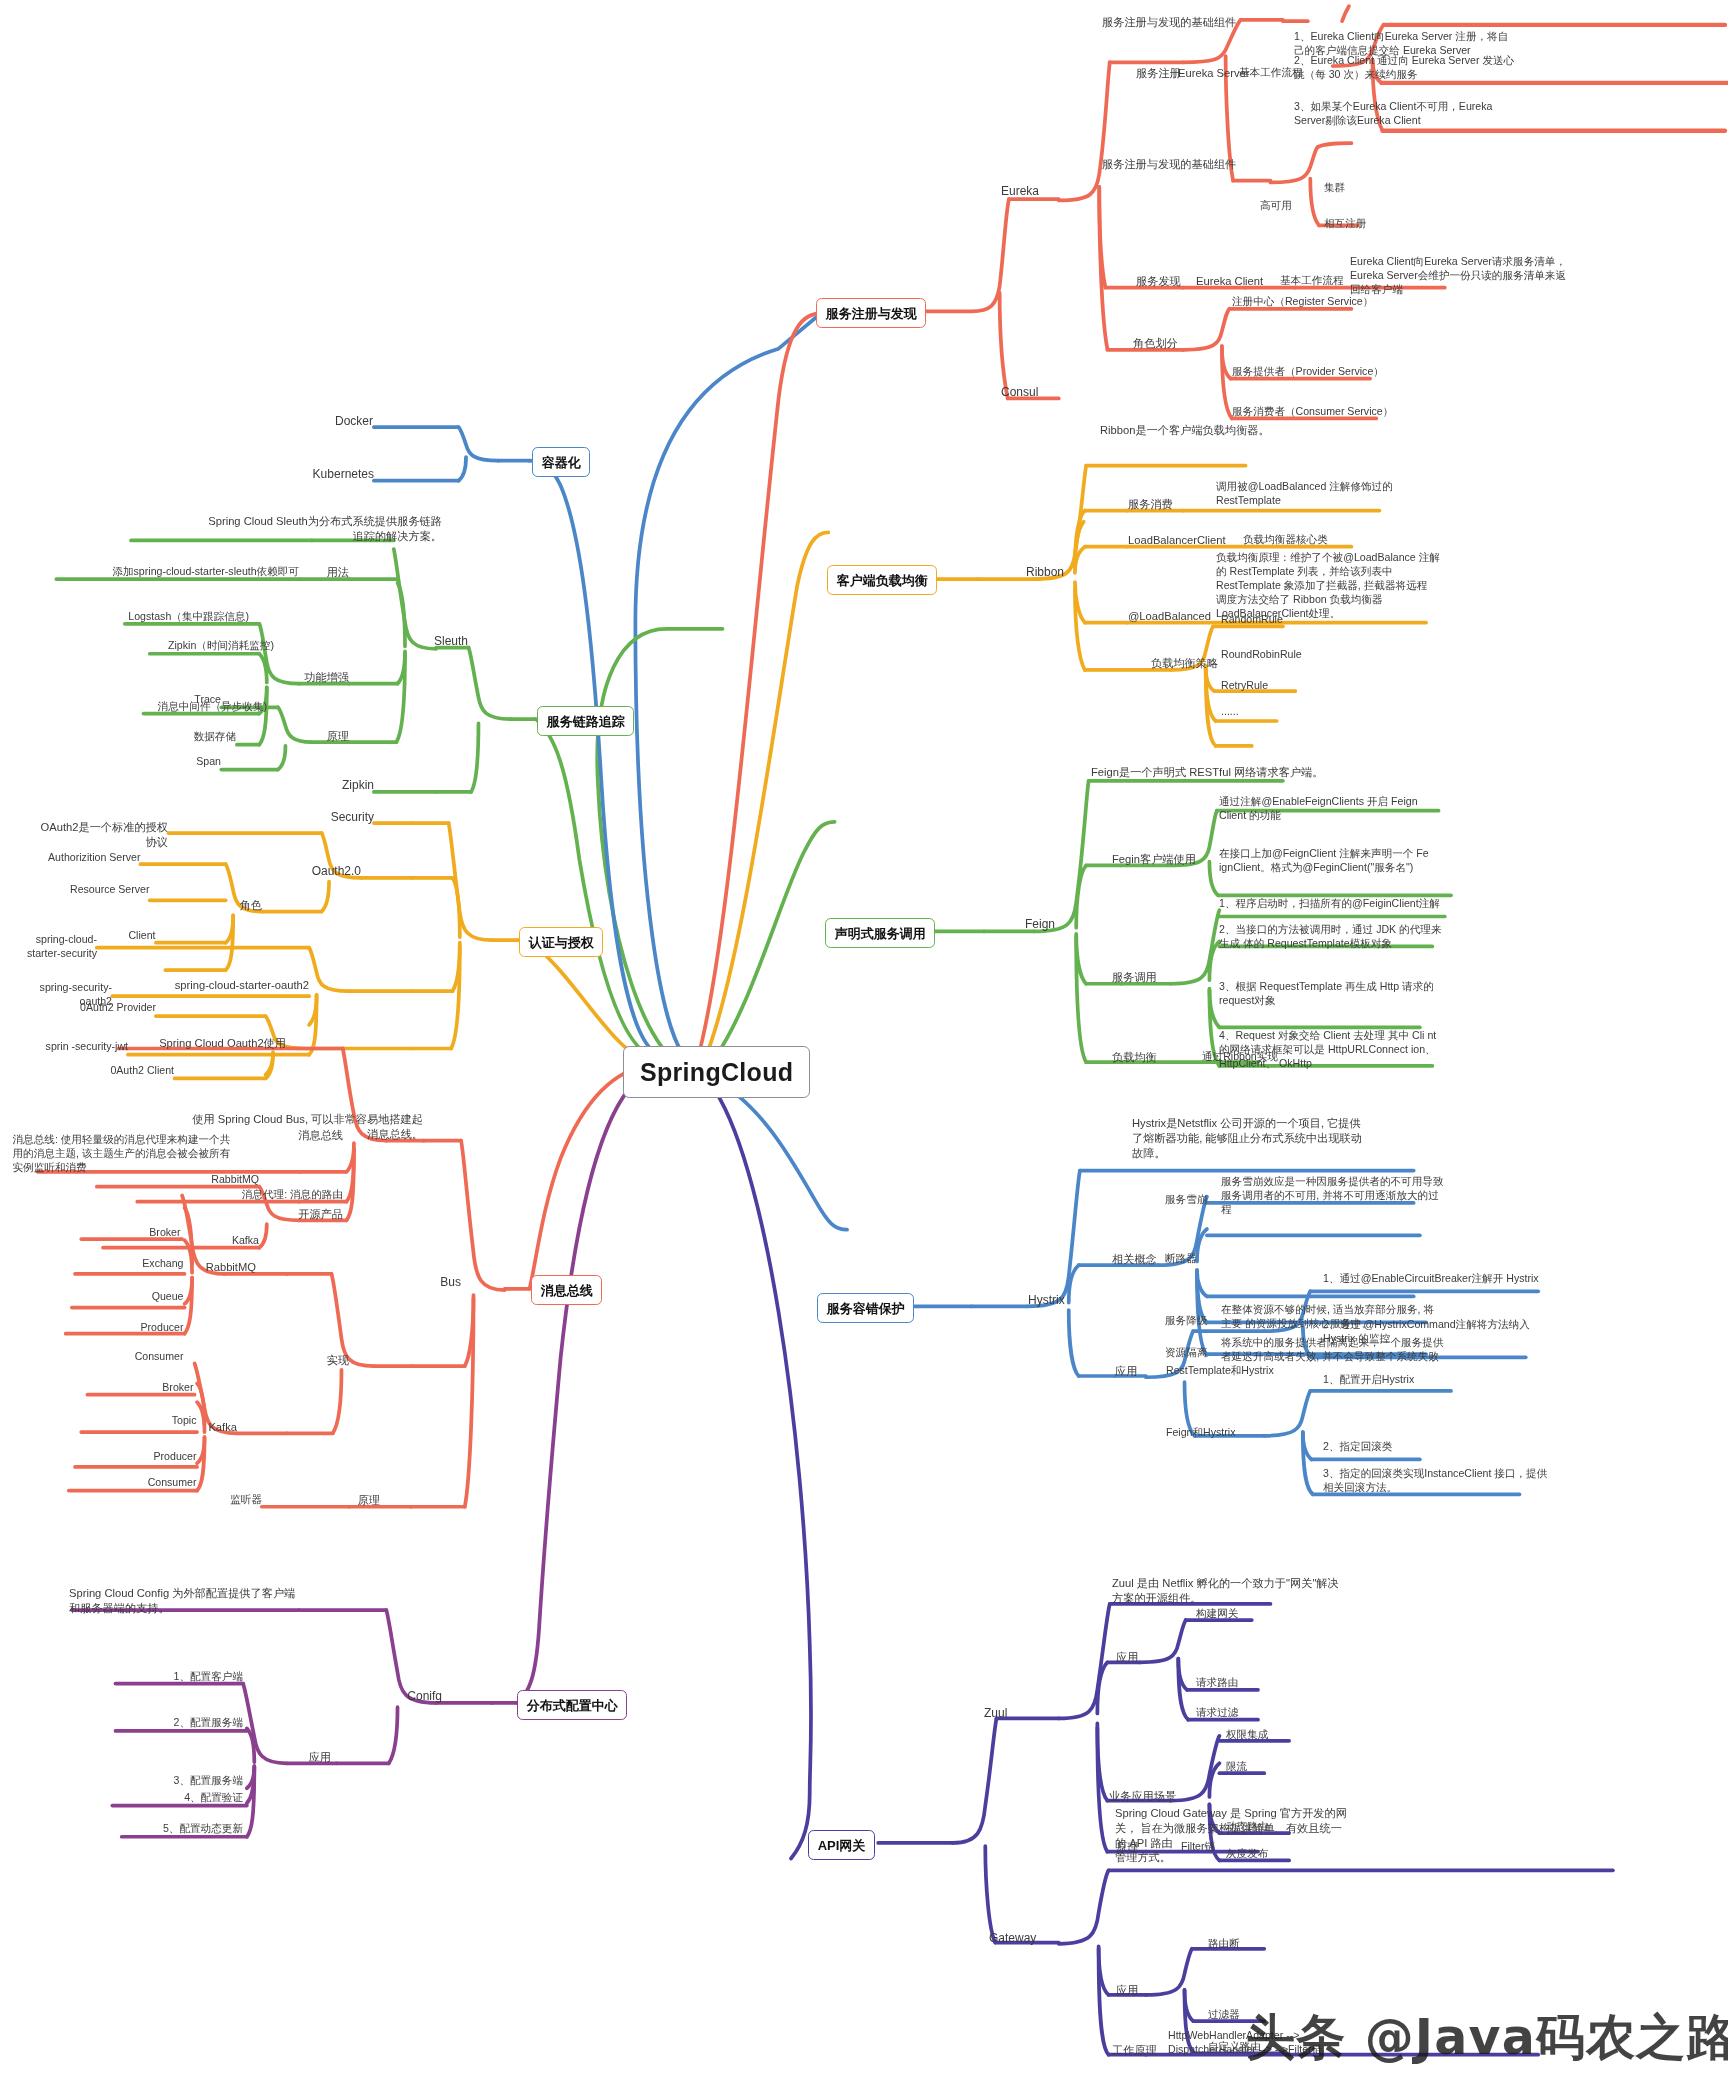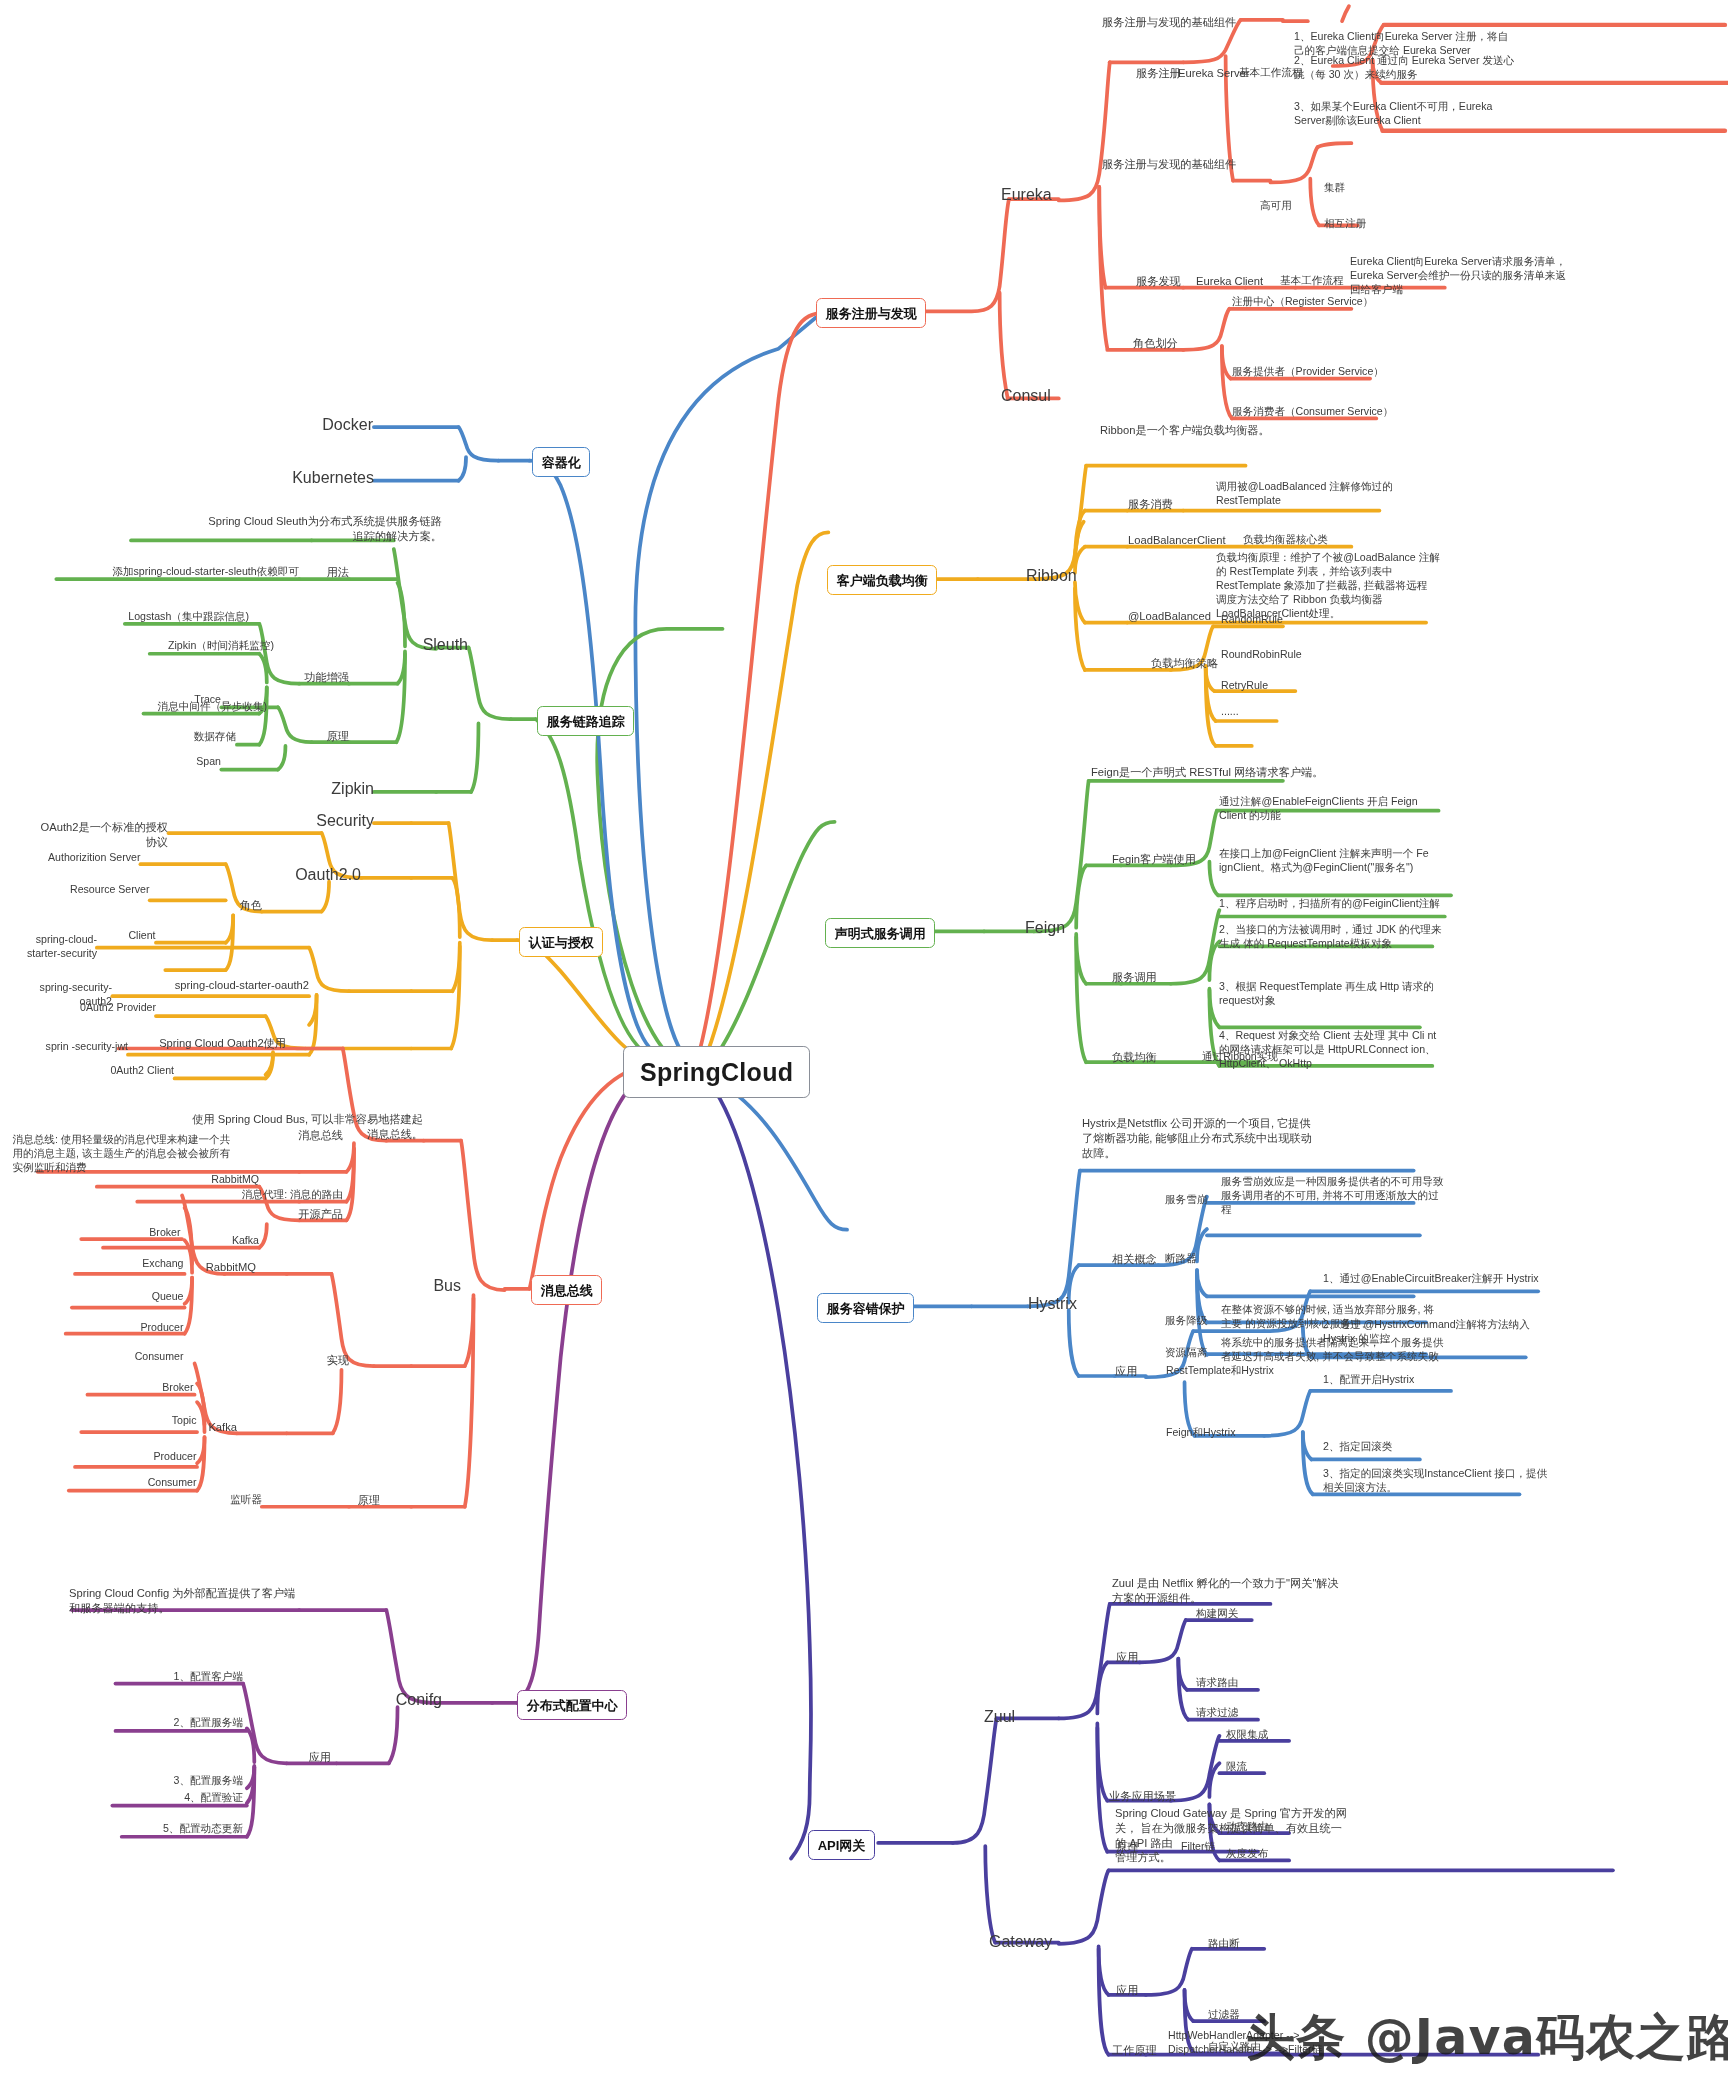--- a/index.html
+++ b/index.html
@@ -13,21 +13,21 @@
     border:1.2px solid #8a8f98;border-radius:6.2px;background:#fff;
     font-weight:bold;font-size:25px;color:#1b1b1b;
     padding:8.7px 16px;letter-spacing:0.3px;
   }
   
   .l1{
     border:1.6px solid;border-radius:5.6px;background:#fff;
     font-weight:bold;font-size:13px;color:#111;
     padding:5.6px 8.7px;text-align:center;white-space:nowrap;
   }
-  .l2{font-size:16px;}
+  .l2{font-size:12px;}
   .l3{font-size:11.2px;}
   .l4{font-size:10.6px;}
   .leafwrap{max-width:286px;}
   .wm{
     position:absolute;font-size:49px;font-weight:bold;color:#1a1a1a;
     opacity:.82;white-space:nowrap;letter-spacing:1.2px;
     font-family:"DejaVu Sans",sans-serif;
   }
 </style>
 </head>
@@ -569,21 +569,21 @@
 生成 体的 RequestTemplate模板对象</div>
   <div class="nd l4 leafwrap" style="left:1219px;top:980px;width:262px;">3、根据 RequestTemplate 再生成 Http 请求的
 request对象</div>
   <div class="nd l4 leafwrap" style="left:1219px;top:1029px;width:268px;">4、Request 对象交给 Client 去处理 其中 Cli nt
 的网络请求框架可以是 HttpURLConnect ion、
 HttpClient、 OkHttp</div>
   <div class="nd l3" style="left:1112px;top:1050px;">负载均衡</div>
   <div class="nd l4" style="left:1202px;top:1050px;">通过Ribbon实现</div>
 
   <div class="nd l2" style="left:1028px;top:1293px;">Hystrix</div>
-  <div class="nd l3 leafwrap" style="left:1082px;top:1116px;width:311px;">Hystrix是Netstflix 公司开源的一个项目, 它提供
+  <div class="nd l3 leafwrap" style="left:1132px;top:1116px;width:311px;">Hystrix是Netstflix 公司开源的一个项目, 它提供
 了熔断器功能, 能够阻止分布式系统中出现联动
 故障。</div>
   <div class="nd l3" style="left:1112px;top:1252px;">相关概念</div>
   <div class="nd l4" style="left:1165px;top:1193px;">服务雪崩</div>
   <div class="nd l4 leafwrap" style="left:1221px;top:1175px;width:274px;">服务雪崩效应是一种因服务提供者的不可用导致
 服务调用者的不可用, 并将不可用逐渐放大的过
 程</div>
   <div class="nd l4" style="left:1165px;top:1252px;">断路器</div>
   <div class="nd l4" style="left:1165px;top:1314px;">服务降级</div>
   <div class="nd l4 leafwrap" style="left:1221px;top:1303px;width:274px;">在整体资源不够的时候, 适当放弃部分服务, 将

